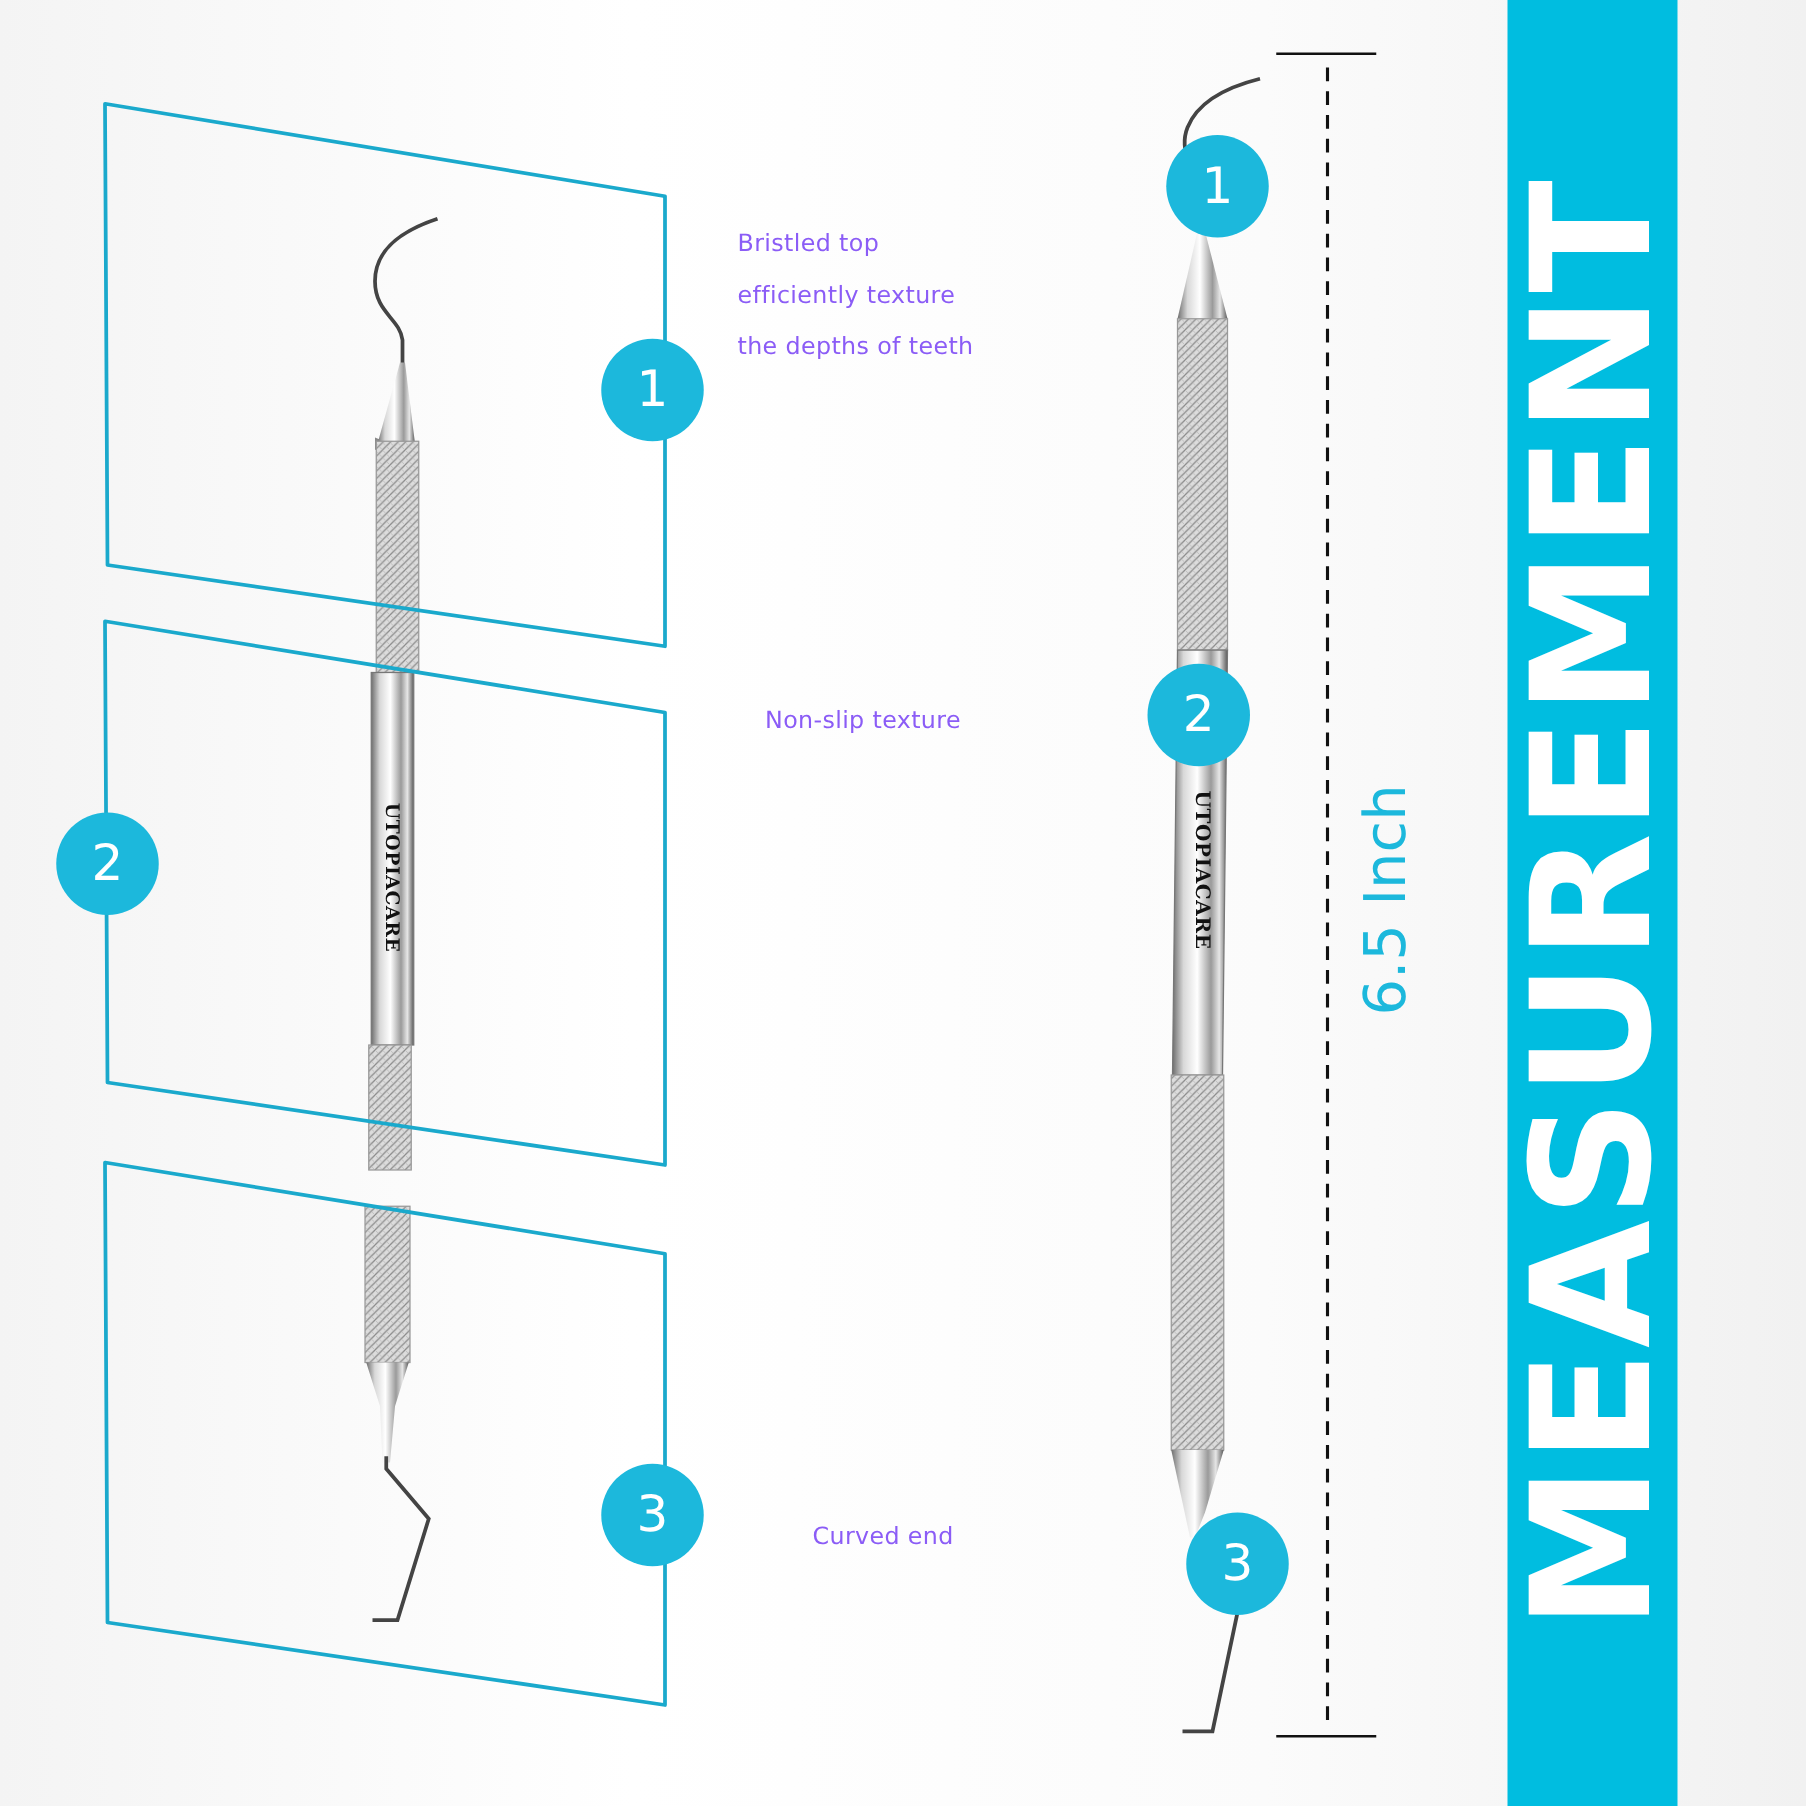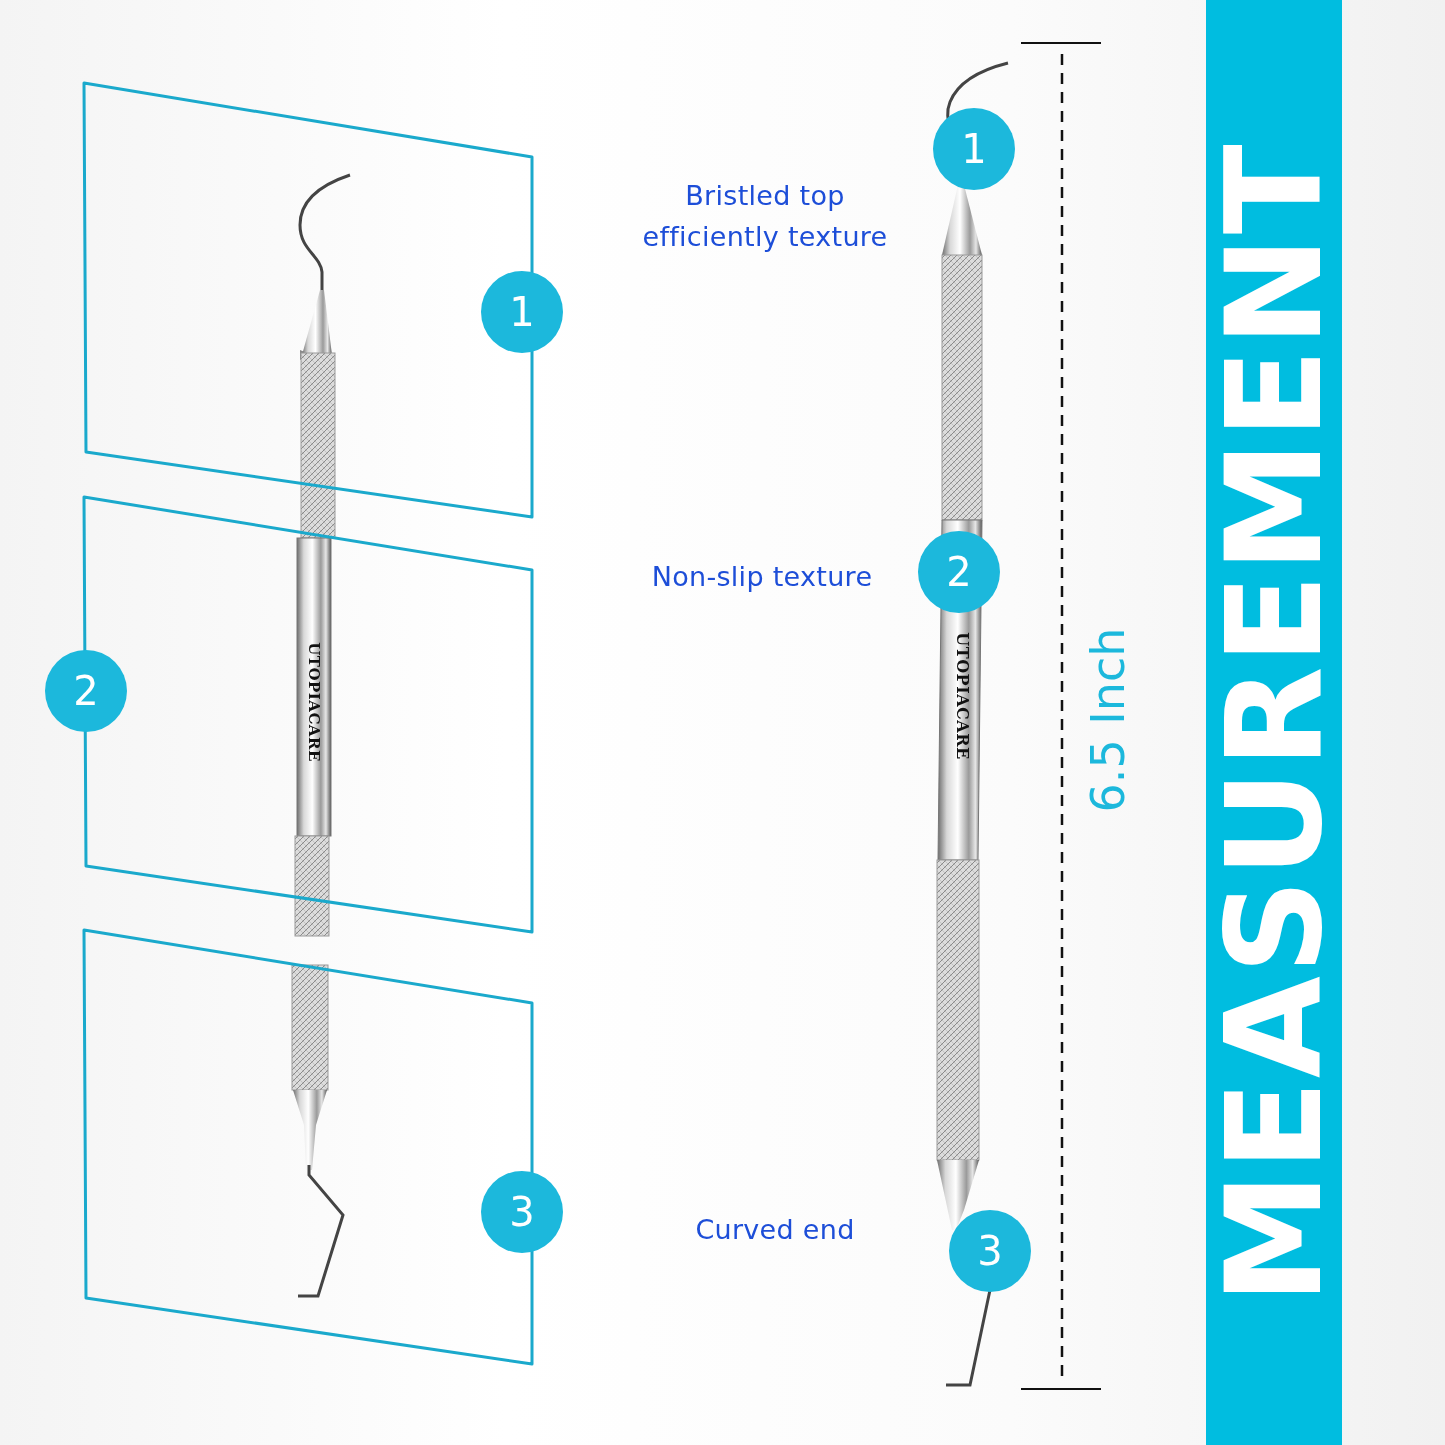--- a/index.html
+++ b/index.html
@@ -4,22 +4,22 @@
 <style>
   html, body { margin: 0; padding: 0; }
   body {
     width: 1445px; height: 1445px; overflow: hidden; position: relative;
     background: linear-gradient(90deg, #f4f4f4 0%, #ffffff 35%, #fbfbfb 70%, #f1f1f1 100%);
     font-family: "DejaVu Sans", sans-serif;
   }
   .stage { position: absolute; left: 0; top: 0; width: 1445px; height: 1445px; }
   svg.art { position: absolute; left: 0; top: 0; }
   .caption {
-    position: absolute; color: #1d4ed8; text-align: center;
-    font-family: "DejaVu Sans", sans-serif; font-size: 27px; line-height: 41px;
+    position: absolute; color: #8b5cf6; text-align: left;
+    font-family: "DejaVu Sans", sans-serif; font-size: 19px; line-height: 41px;
     letter-spacing: 0.3px;
   }
   .badge {
     position: absolute; width: 82px; height: 82px; border-radius: 50%;
     background: #1cb8dc; color: #fff; display: flex; align-items: center; justify-content: center;
     font-family: "DejaVu Sans", sans-serif; font-size: 40px; font-weight: normal;
   }
   .band {
     position: absolute; left: 1206px; top: 0; width: 136px; height: 1445px;
     background: #00bde0;
@@ -111,20 +111,21 @@
   <div class="brand-text" style="left:314px; top:702px; font-size:15px;">UTOPIACARE</div>
   <div class="brand-text" style="left:962px; top:696px; font-size:16px;">UTOPIACARE</div>
 
   <div class="badge" style="left:481px; top:271px;">1</div>
   <div class="badge" style="left:45px; top:650px;">2</div>
   <div class="badge" style="left:481px; top:1171px;">3</div>
 
   <div class="caption" style="left:590px; top:175px; width:350px;">
     <div>Bristled top</div>
     <div>efficiently texture</div>
+    <div>the depths of teeth</div>
   </div>
   <div class="caption" style="left:612px; top:556px; width:300px;">
     <div>Non-slip texture</div>
   </div>
   <div class="caption" style="left:650px; top:1209px; width:250px;">
     <div>Curved end</div>
   </div>
 
   <div class="badge" style="left:933px; top:108px;">1</div>
   <div class="badge" style="left:918px; top:531px;">2</div>

